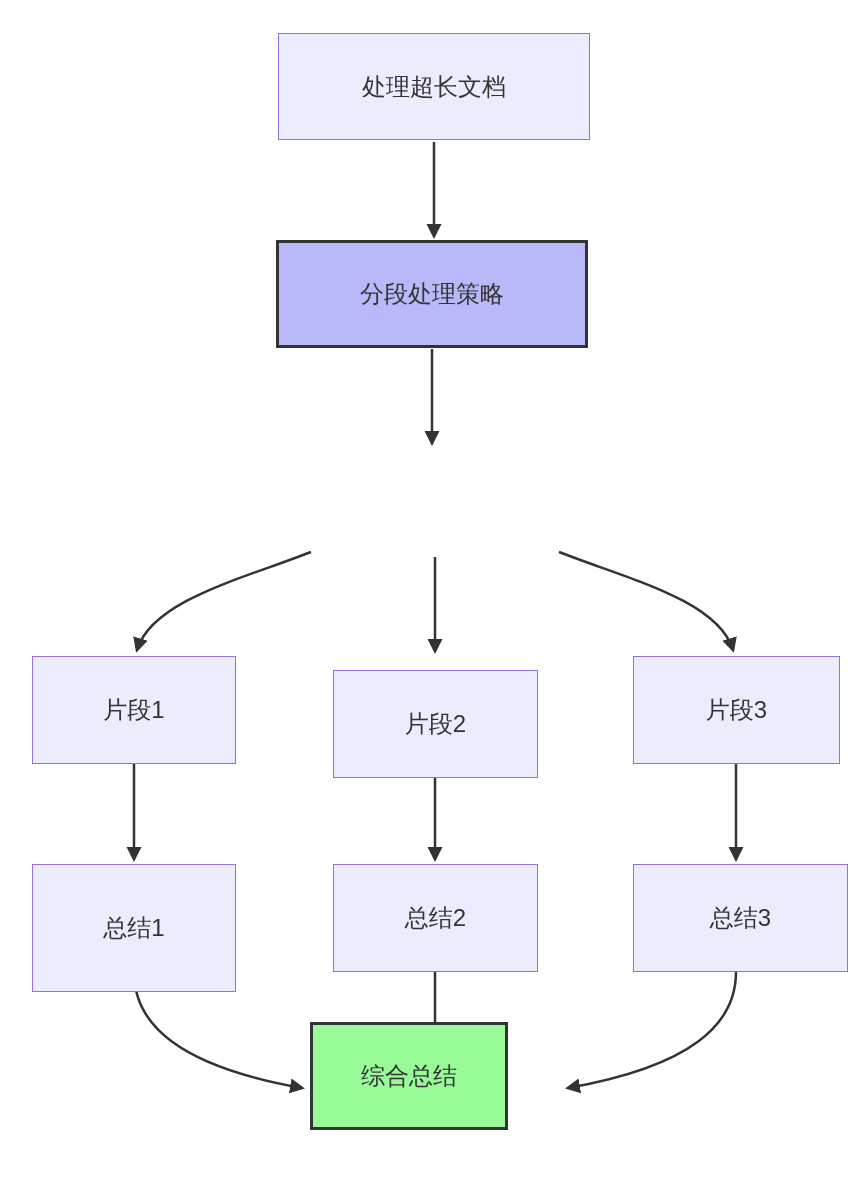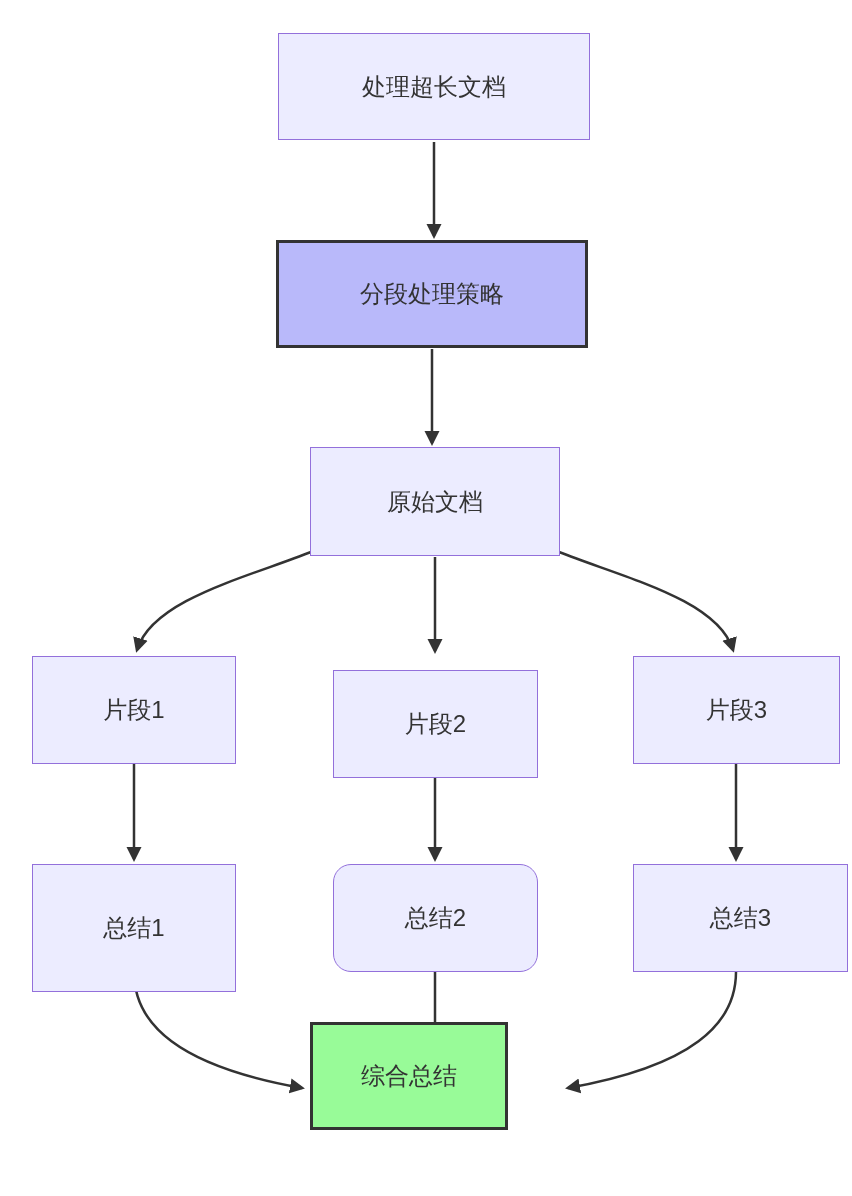--- a/index.html
+++ b/index.html
@@ -77,41 +77,38 @@
   </svg>
 
   <div class="node highlight" style="left:276px; top:240px; width:312px; height:108px;">
     <span>分段处理策略</span>
   </div>
 
   <div class="node" style="left:278px; top:33px; width:312px; height:107px;">
     <span>处理超长文档</span>
   </div>
 
-  <div class="node" style="left:310px; top:447px; width:250px; height:109px;">
-    <span>原始文档</span>
-  </div>
 
   <div class="node" style="left:32px; top:656px; width:204px; height:108px;">
     <span>片段1</span>
   </div>
 
   <div class="node" style="left:333px; top:656px; width:205px; height:108px;margin-top:14px;">
     <span>片段2</span>
   </div>
 
   <div class="node" style="left:633px; top:656px; width:207px; height:108px;">
     <span>片段3</span>
   </div>
 
   <div class="node" style="left:32px; top:864px; width:204px; height:128px;">
     <span>总结1</span>
   </div>
 
-  <div class="node" style="left:333px; top:864px; width:205px; height:108px;border-radius:18px;">
+  <div class="node" style="left:333px; top:864px; width:205px; height:108px;">
     <span>总结2</span>
   </div>
 
   <div class="node" style="left:633px; top:864px; width:215px; height:108px;">
     <span>总结3</span>
   </div>
 
   <div class="node success" style="left:310px; top:1022px; width:198px; height:108px;">
     <span>综合总结</span>
   </div>

